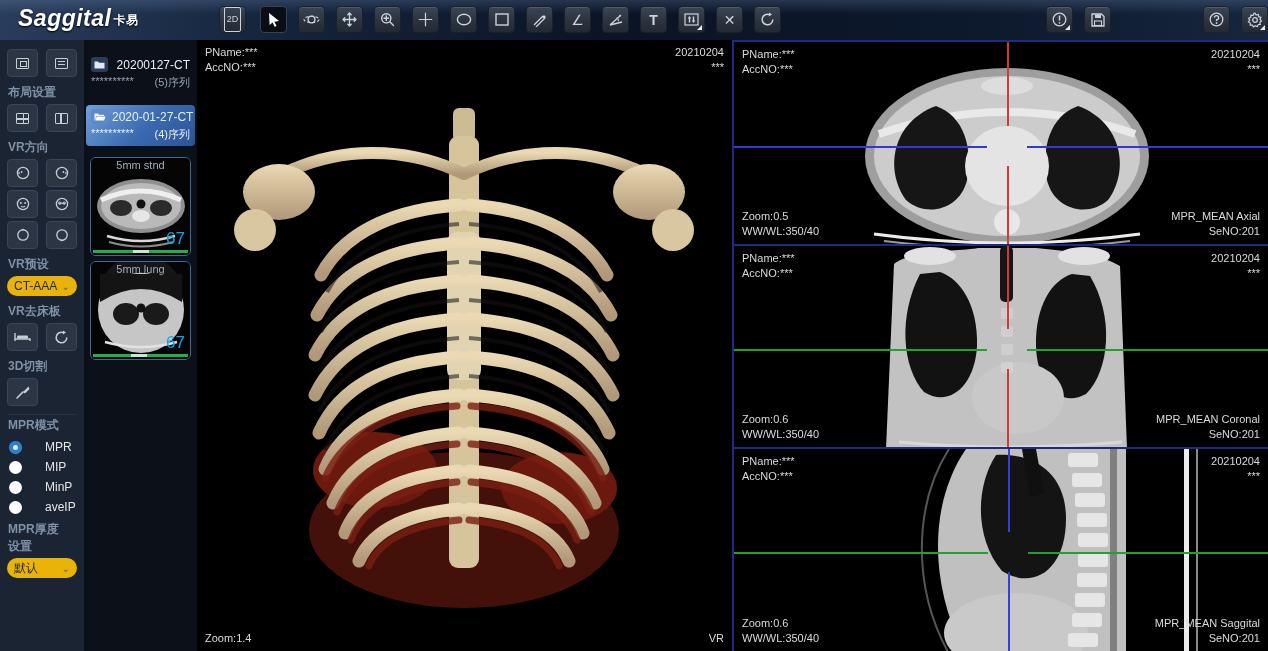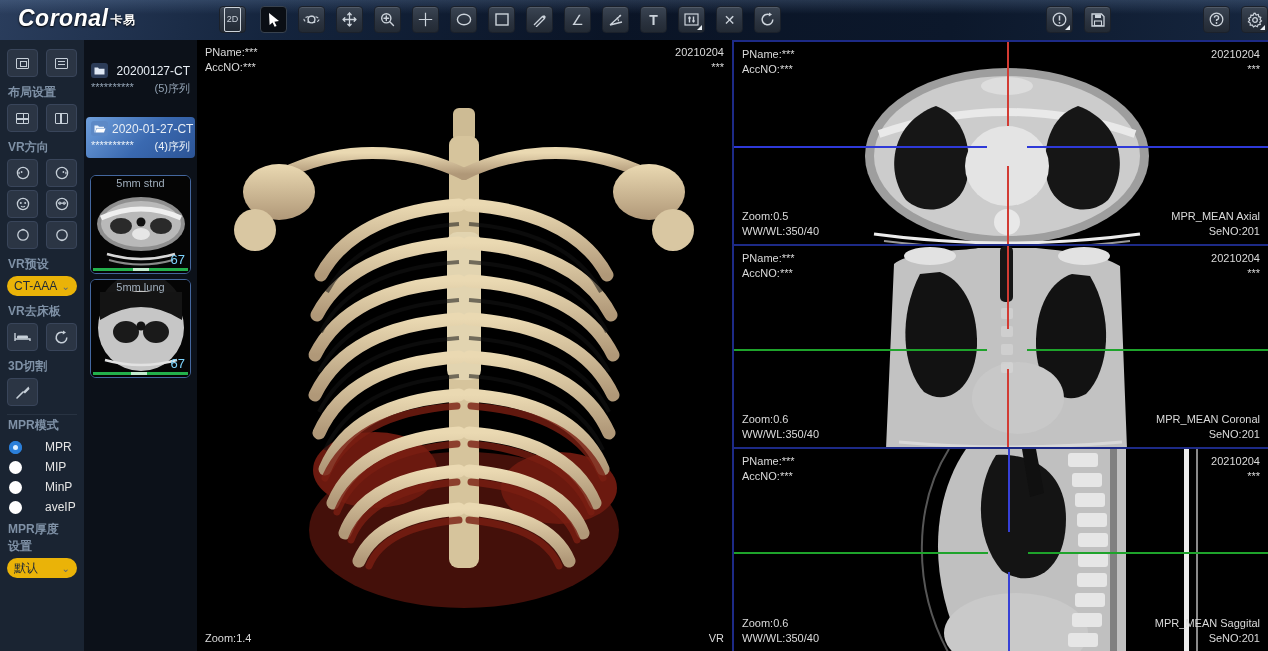--- a/index.html
+++ b/index.html
@@ -54,35 +54,35 @@
                     border-radius:50%; background:#dff0ff; }
   .mini-layout { width:13px; height:11px; border:1.5px solid #c6cfd8; border-radius:1px; position:relative; }
   .mini-layout.inner:after { content:""; position:absolute; right:1px; bottom:1px; width:5px; height:4px; border:1px solid #c6cfd8; }
   .mini-layout.list:after { content:""; position:absolute; left:2px; top:2px; right:2px; height:1px; background:#c6cfd8; box-shadow:0 3px 0 #c6cfd8; }
   .mini-layout.grid:after { content:""; position:absolute; left:50%; top:0; bottom:0; width:1.5px; background:#c6cfd8; }
   .mini-layout.grid:before { content:""; position:absolute; top:50%; left:0; right:0; height:1.5px; background:#c6cfd8; }
   .mini-layout.leftcol:after { content:""; position:absolute; left:4px; top:0; bottom:0; width:1.5px; background:#c6cfd8; }
 
   
   .series { width:113px; flex:0 0 113px; background:#0c1119; padding:2px; overflow:hidden; }
-  .study { border-radius:4px; padding:4px 5px; margin:17px 0; cursor:pointer; }
+  .study { border-radius:4px; padding:4px 5px; margin:11px 0; cursor:pointer; }
   .study.sel { background:linear-gradient(135deg,#70a0dc 0%,#3a69b0 55%,#2c5496 100%); }
   .study-r1 { display:flex; align-items:center; gap:4px; }
   .folder { width:17px; height:15px; border-radius:3px; background:#2c3c58; display:flex;
             align-items:center; justify-content:center; flex:0 0 17px; }
   .study.sel .folder { background:#5d89c6; }
   .study-title { flex:1; text-align:right; color:#e8eef5; font-size:12px; white-space:nowrap; }
   .study-r2 { display:flex; justify-content:space-between; margin-top:3px; color:#93a3b4; font-size:11px; }
   .study.sel .study-r2 { color:#eaf1f8; }
   .thumb { width:101px; margin:5px auto 0; height:99px; background:#000; position:relative;
            border:1px solid #44679e; border-radius:6px; cursor:pointer; overflow:hidden; }
   .thumb svg { position:absolute; left:0; top:0; }
   .thumb-label { position:absolute; top:1px; left:0; right:0; text-align:center; color:#9fadbb;
                  font-size:11px; z-index:2; }
-  .thumb-num { position:absolute; right:5px; bottom:6px; color:#7dd3fc; font-size:13px; z-index:2; }
+  .thumb-num { position:absolute; right:5px; bottom:6px; color:#0ea5e9; font-size:17px; z-index:2; }
   .tbar { position:absolute; left:2px; right:2px; bottom:2px; height:3px; background:#23b04c; z-index:2; }
   .tbar .seg { position:absolute; top:0; height:3px; width:16px; background:#c2ecce; }
 
   
   .vp { position:relative; background:#000; overflow:hidden;padding-left:11px; }
   .vp-vr { flex:1; }
   .right { width:536px; flex:0 0 536px; display:flex; flex-direction:column; border-left:2px solid #1d2a86; }
   .right .vp { flex:1; border-top:2px solid #1d2a86; }
   .ov { position:absolute; font-size:11px; color:#dadada; line-height:15px; z-index:5; }
   .tl { top:5px; left:8px; } .tr { top:5px; right:8px; text-align:right; }
@@ -95,21 +95,21 @@
   .cvt,.cvb { position:absolute; width:2px; background:var(--vc); left:var(--cx); z-index:4; cursor:pointer; }
   .cvt { top:0; height:calc(var(--cy) - 20px); }
   .cvb { top:calc(var(--cy) + 20px); bottom:0; }
 </style>
 </head>
 <body>
 
 <div class="app">
 
   <header>
-    <div class="logo"><span>Coronal</span><span class="cn">卡易</span></div>
+    <div class="logo"><span>Saggital</span><span class="cn">卡易</span></div>
 
     <div class="toolbar">
       <button class="tbtn gap">
         <span class="glyph small">2D</span>
       </button>
       <button class="tbtn sel">
         <svg width="14" height="15" viewBox="0 0 14 15">
             <path d="M2 1 L12 9 L7.4 9.8 L9.6 14 L7.6 14.8 L5.6 10.6 L2.6 13 Z" fill="#fff"></path>
           </svg>
       </button>

